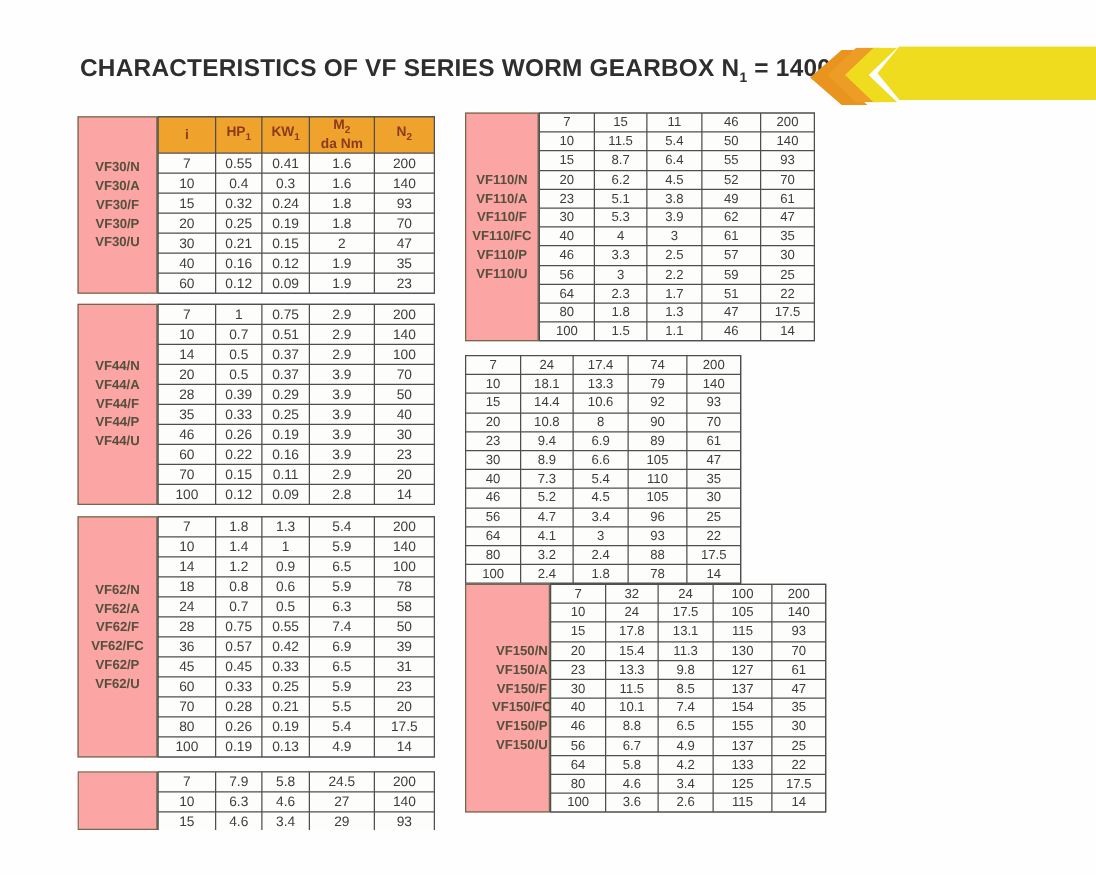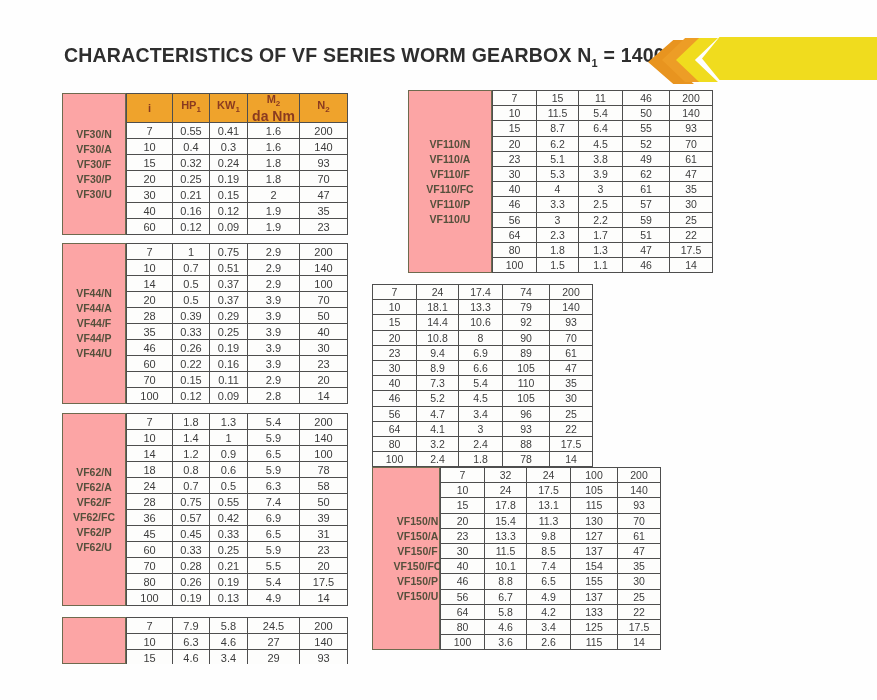--- a/index.html
+++ b/index.html
@@ -47,21 +47,21 @@
     display:flex; align-items:center; justify-content:center;
     font-size:11px; white-space:nowrap;
   }
   .side-right .tcell { font-size:10.5px; }
   .hcell {
     background:#efa32c; color:#8a3a20; font-weight:bold; font-size:11px;
     display:flex; flex-direction:column; align-items:center; justify-content:center;
     line-height:11px;
   }
   .hcell sub { font-size:8px; }
-  .hcell .unit { font-size:14px; font-weight:bold; margin-top:1px; }
+  .hcell .unit { font-size:11px; font-weight:bold; margin-top:1px; }
 </style>
 </head>
 <body>
 
 <div class="page">
 
   <h1 class="page-title"><span>CHARACTERISTICS OF VF SERIES WORM GEARBOX N</span><sub>1</sub><span> = 1400</span></h1>
 
   <div class="decoration">
     <div class="chev chev-o1"></div>
@@ -280,21 +280,21 @@
           <div class="tcell">27</div>
           <div class="tcell">140</div>
           <div class="tcell">15</div>
           <div class="tcell">4.6</div>
           <div class="tcell">3.4</div>
           <div class="tcell">29</div>
           <div class="tcell">93</div>
         </div>
       </div>
       <div class="gtable side-right" style="left: 372px; top: 90px;">
-        <div class="label-block" style="width: 84px; margin-left: 36px;">
+        <div class="label-block" style="width: 59px;">
           <div class="model-label">VF110/N</div>
           <div class="model-label">VF110/A</div>
           <div class="model-label">VF110/F</div>
           <div class="model-label">VF110/FC</div>
           <div class="model-label">VF110/P</div>
           <div class="model-label">VF110/U</div>
         </div>
         <div class="data-grid" style="grid-template-columns: 43px 41px 43px 46px 42px; grid-template-rows: repeat(12, 14.2px);">
           <div class="tcell">7</div>
           <div class="tcell">15</div>

